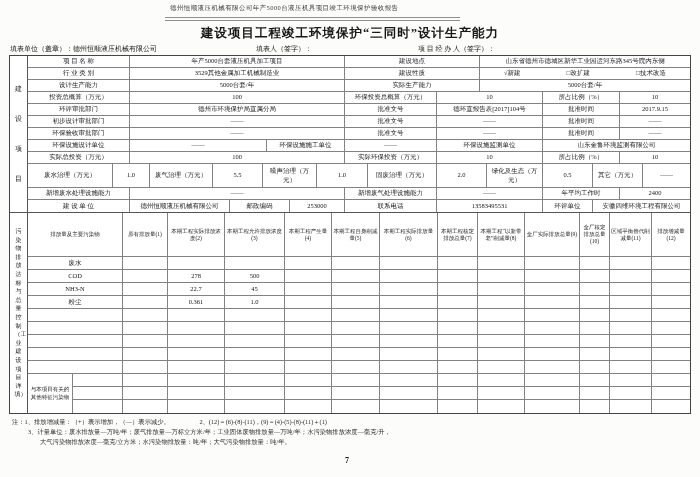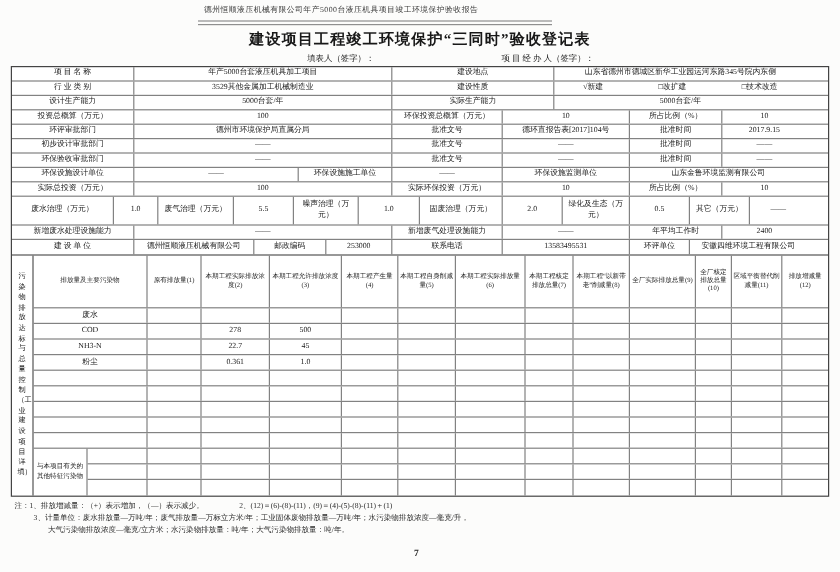--- a/index.html
+++ b/index.html
@@ -45,30 +45,34 @@
   .gap{margin-left:28px}
   .pageno{position:absolute;top:456px;left:345px;font-size:8px;font-weight:bold}
 </style>
 </head>
 <body>
 
 <div class="page">
 
   <div class="hdrnote">德州恒顺液压机械有限公司年产5000台液压机具项目竣工环境保护验收报告</div>
   <div class="hdrline"></div>
-  <div class="title">建设项目工程竣工环境保护“三同时”验收登记表</div>
+  <div class="title">建设项目工程竣工环境保护“三同时”设计生产能力</div>
 
   <div class="meta">
+    <span class="m1">填表单位（盖章）：德州恒顺液压机械有限公司</span>
     <span class="m2">填表人（签字）：</span>
     <span class="m3">项 目 经 办 人（签字）：</span>
   </div>
 
   <div class="tbl">
 
     <div class="sec sec1">
+      <div class="side side1">
+          <span>建设项目</span>
+        </div>
       <div class="rows">
 
         <div class="r">
           <div class="c" style="width:102px">项 目 名 称</div>
           <div class="c" style="width:215px">年产5000台套液压机具加工项目</div>
           <div class="c" style="width:135px">建设地点</div>
           <div class="c" style="width:210px">山东省德州市德城区新华工业园运河东路345号院内东侧</div>
         </div>
 
         <div class="r">

